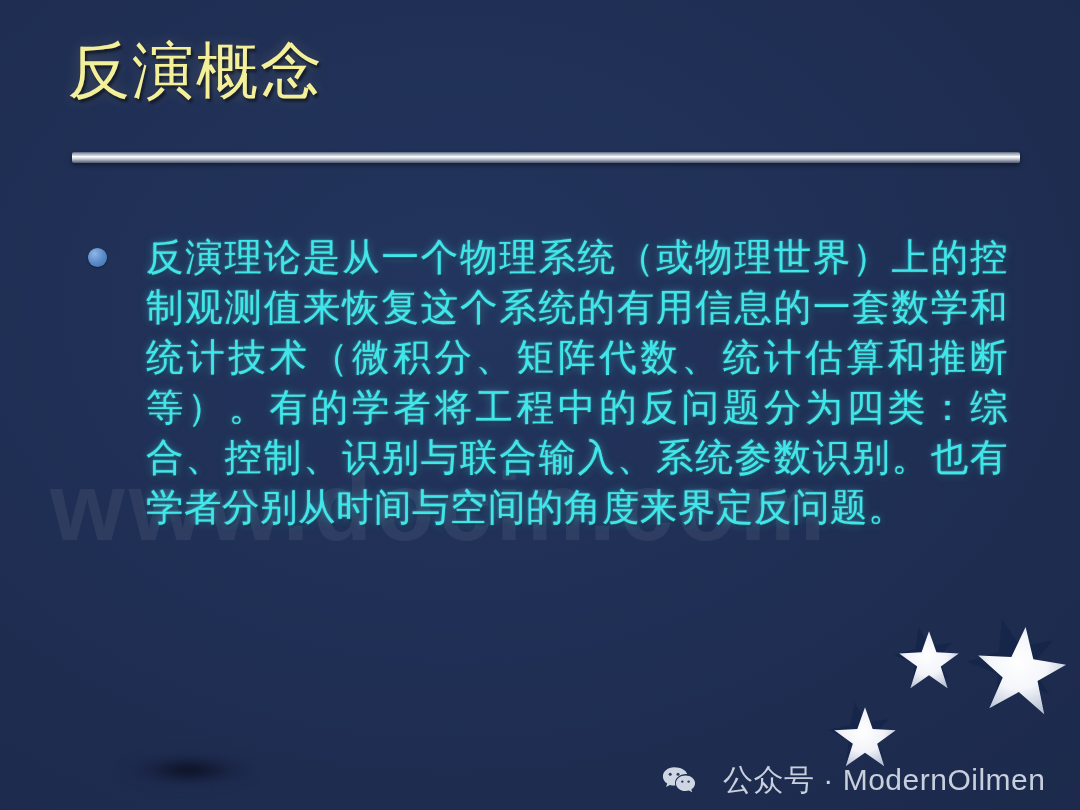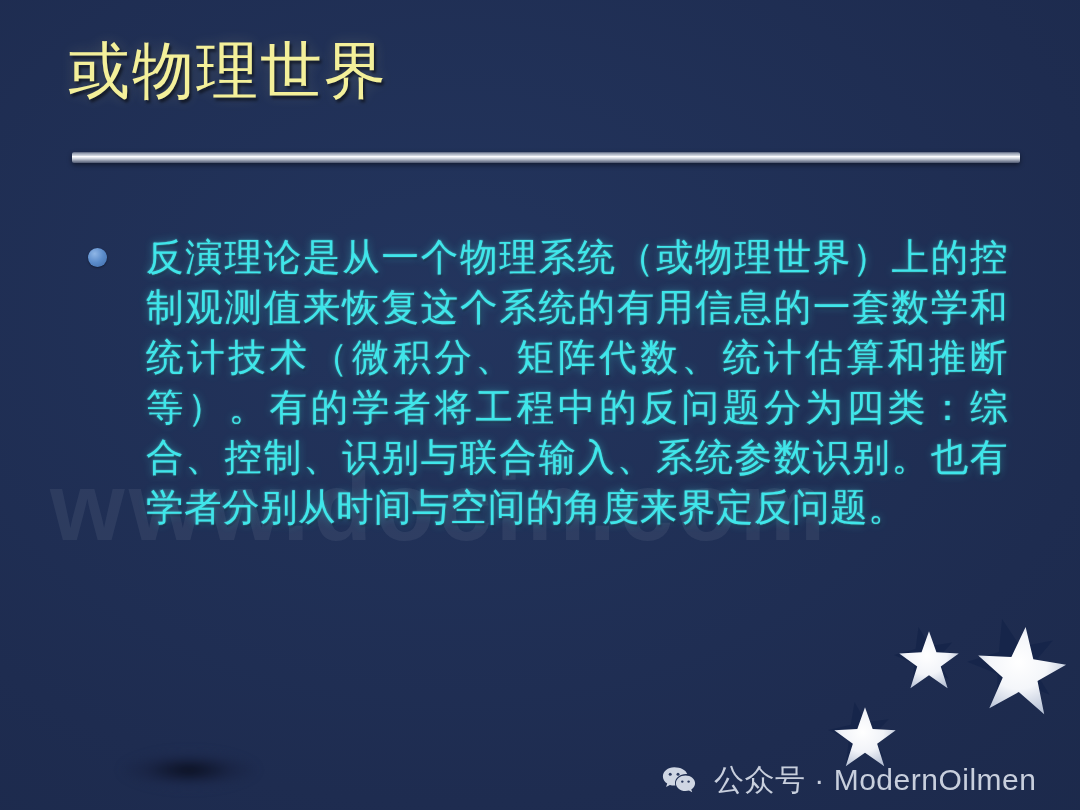--- a/index.html
+++ b/index.html
@@ -142,37 +142,37 @@
     pointer-events: none;
   }
 
   
   #footer {
     position: absolute;
     left: 662px;
     top: 760px;
     display: flex;
     align-items: center;
-    gap: 18px;
+    gap: 27px;
     font-family: "Liberation Sans", "DejaVu Sans", sans-serif;
   }
   #wechat-icon { display: block; flex: 0 0 auto; }
   #footer-text {
     font-size: 30px;
     color: #c8cfdd;
     letter-spacing: 0.5px;
     white-space: nowrap;
   }
 </style>
 </head>
 <body>
 
 <div id="slide">
 
-  <div id="title">或物理世界</div>
+  <div id="title">反演概念</div>
 
   <div id="divider"></div>
 
   <div id="watermark">www.docin.com</div>
 
   <div id="body-block">
     <div id="bullet"></div>
     <div id="body-text">反演理论是从一个物理系统（或物理世界）上的控制观测值来恢复这个系统的有用信息的一套数学和统计技术（微积分、矩阵代数、统计估算和推断等）。有的学者将工程中的反问题分为四类：综合、控制、识别与联合输入、系统参数识别。也有学者分别从时间与空间的角度来界定反问题。</div>
   </div>
 

